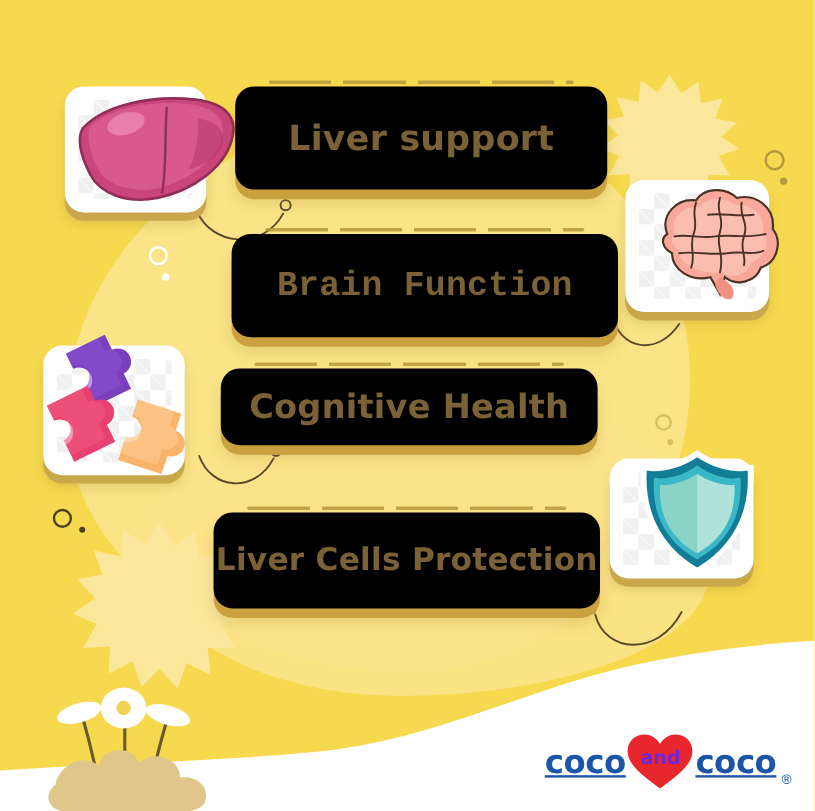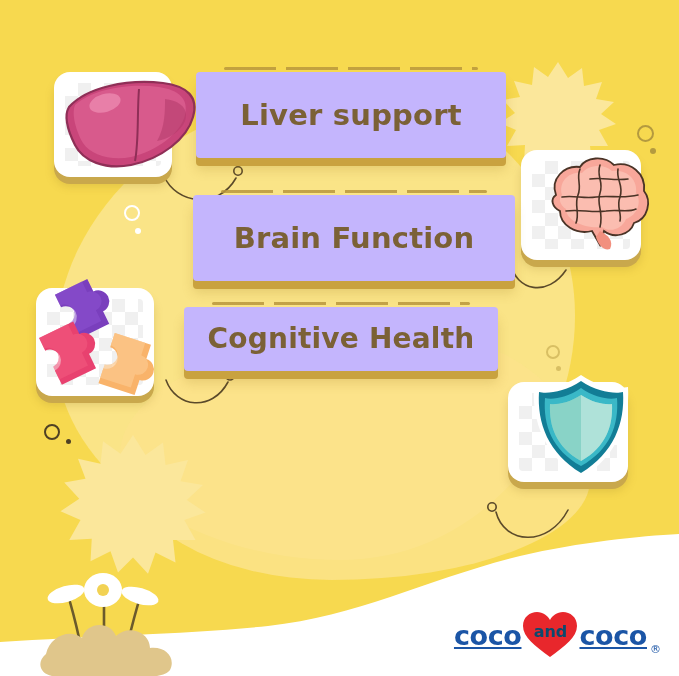--- a/index.html
+++ b/index.html
@@ -69,22 +69,22 @@
   }
   .thumb .art {
     position: absolute; inset: 0;
     display: flex; align-items: center; justify-content: center;
   }
   .thumb .art svg { display: block; overflow: visible; }
 
   
   .pill {
     position: absolute;
-    background: #c4b5fd;
-    border-radius: 4px;
+    background: #000000;
+    border-radius: 16px;
     display: flex;
     align-items: center;
     justify-content: center;
     box-shadow: 0 8px 0 0 #c9a23f, 0 12px 12px rgba(150,110,20,.20);
     z-index: 6;
   }
   .pill::before { 
     content: "";
     position: absolute;
     top: -5px; left: 28px; right: 28px;
@@ -121,21 +121,21 @@
     color: #1b55a6;
     letter-spacing: -.4px;
     line-height: 1;
     text-decoration: underline;
   }
   .logo-heart { position: relative; width: 58px; height: 50px; margin: 0 -3px; }
   .logo-heart svg { position:absolute; inset:0; display:block; }
   .logo-heart .heart-text {
     position: absolute; inset: 0;
     display: flex; align-items: center; justify-content: center;
-    color: #0c4a6e;
+    color: #6d28d9;
     font-family: "DejaVu Sans", sans-serif;
     font-weight: 700;
     font-size: 16px;
     padding-bottom: 7px;
     line-height: 1;
   }
   .logo-reg {
     font-family: "DejaVu Sans", sans-serif;
     font-size: 11px;
     color: #1b55a6;
@@ -276,27 +276,30 @@
         <path fill="#7fcec1" d="M59 26 C 47 34, 34 36, 28 35 C 27 57, 34 78, 59 92 Z" opacity=".45"></path>
       </svg>
     </div>
   </div>
 
   <div class="pill" style="left:196px; top:72px; width:310px; height:86px;">
     <span class="pill-label" style="font-size:29px;">Liver support</span>
   </div>
 
   <div class="pill" style="left:193px; top:195px; width:322px; height:86px;">
-    <span class="pill-label" style="font-size:29px;">Brain Function</span>
+    <span class="pill-label" style="font-size:29px;font-family:Liberation Mono, monospace;">Brain Function</span>
   </div>
 
   <div class="pill" style="left:184px; top:307px; width:314px; height:64px;">
     <span class="pill-label" style="font-size:28px;">Cognitive Health</span>
   </div>
 
+  <div class="pill" style="left:178px; top:427px; width:322px; height:80px;">
+    <span class="pill-label" style="font-size:26px;">Liver Cells Protection</span>
+  </div>
 
   <div class="flora">
     <svg width="160" height="112" viewBox="0 0 160 112">
 
       <g stroke="#6b5a2c" stroke-width="2.6" fill="none" stroke-linecap="round">
         <path d="M52 86 C 48 66, 44 50, 40 36"></path>
         <path d="M74 92 C 74 70, 74 52, 74 32"></path>
         <path d="M96 86 C 100 66, 104 52, 108 38"></path>
       </g>
 

